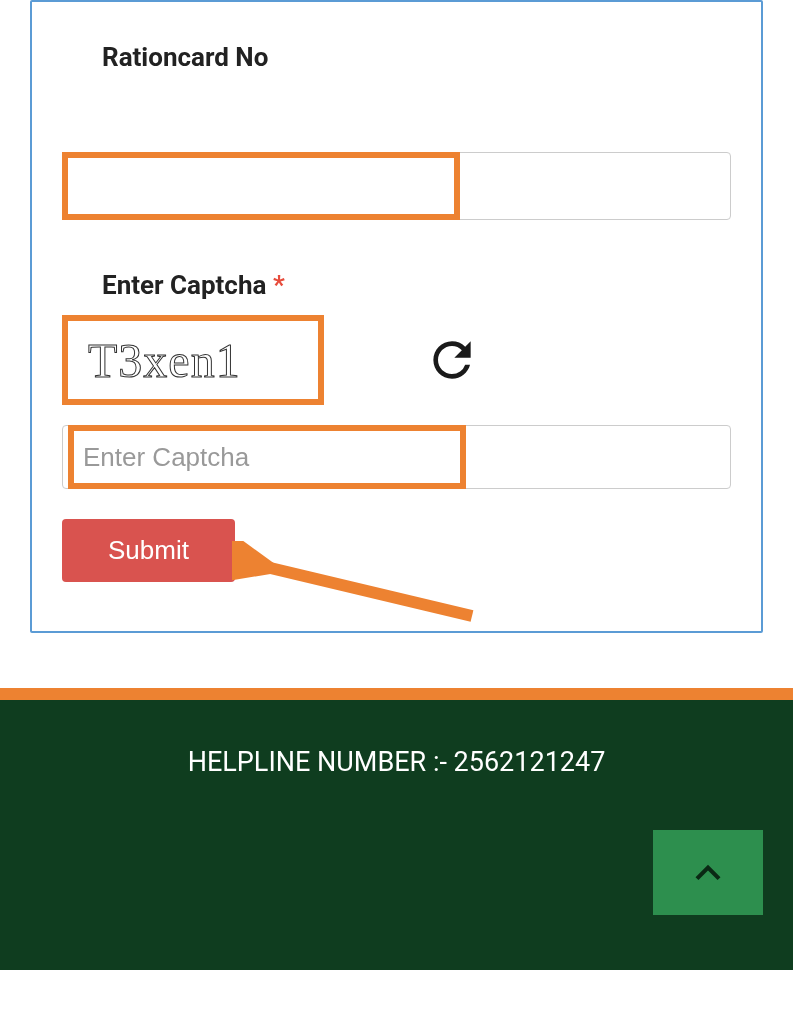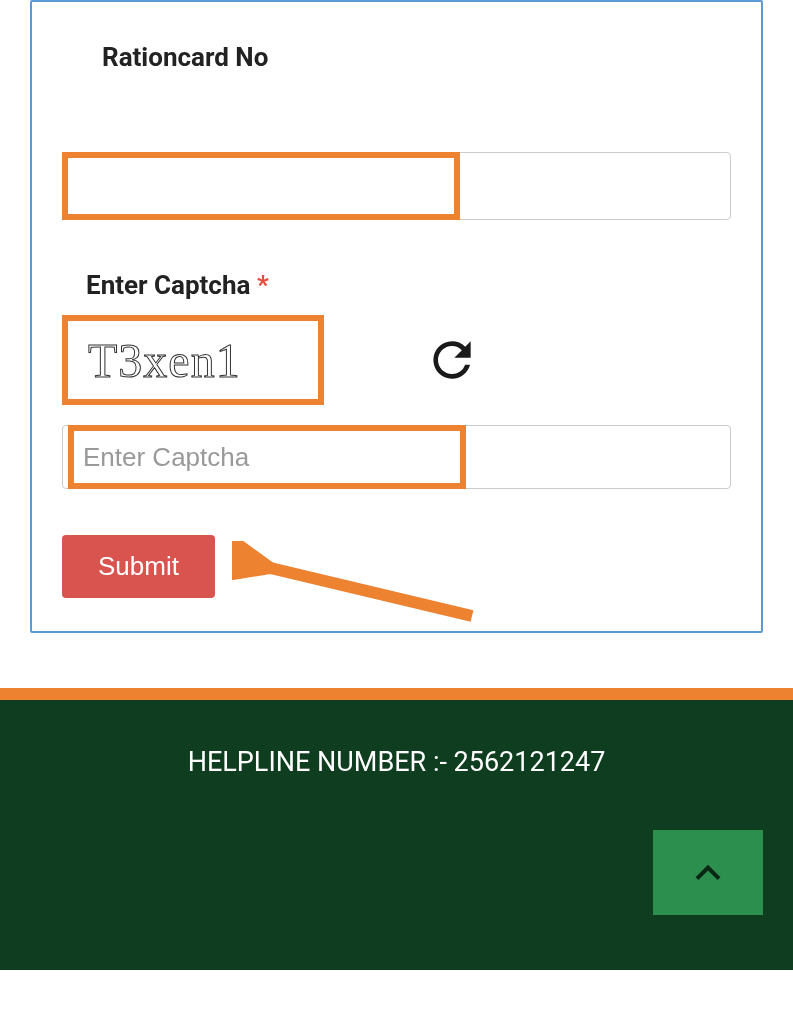--- a/index.html
+++ b/index.html
@@ -53,21 +53,21 @@
       width: 398px;
       height: 68px;
     }
     .captcha-section {
       margin-top: 30px;
     }
     .captcha-label {
       font-size: 26px;
       font-weight: bold;
       color: #222;
-      margin-left: 24px;
+      margin-left: 40px;
     }
     .required-star {
       color: #e74c3c;
       font-weight: bold;
     }
     .captcha-display-row {
       display: flex;
       align-items: center;
       margin-top: 15px;
       margin-bottom: 20px;
@@ -120,25 +120,24 @@
       top: 0;
       left: 6px;
       width: 398px;
       height: 64px;
     }
     .submit-button {
       background-color: #d9534f;
       color: #fff;
       border: none;
       border-radius: 4px;
-      padding: 16px 36px;
+      padding: 16px 46px;
       font-size: 26px;
       cursor: pointer;
       margin-left: 0;
-      margin-top: 16px;
     }
     .arrow-annotation {
       position: absolute;
       left: 200px;
       bottom: 0px;
       width: 250px;
       height: 90px;
       pointer-events: none;
     }
     .separator-bar {

